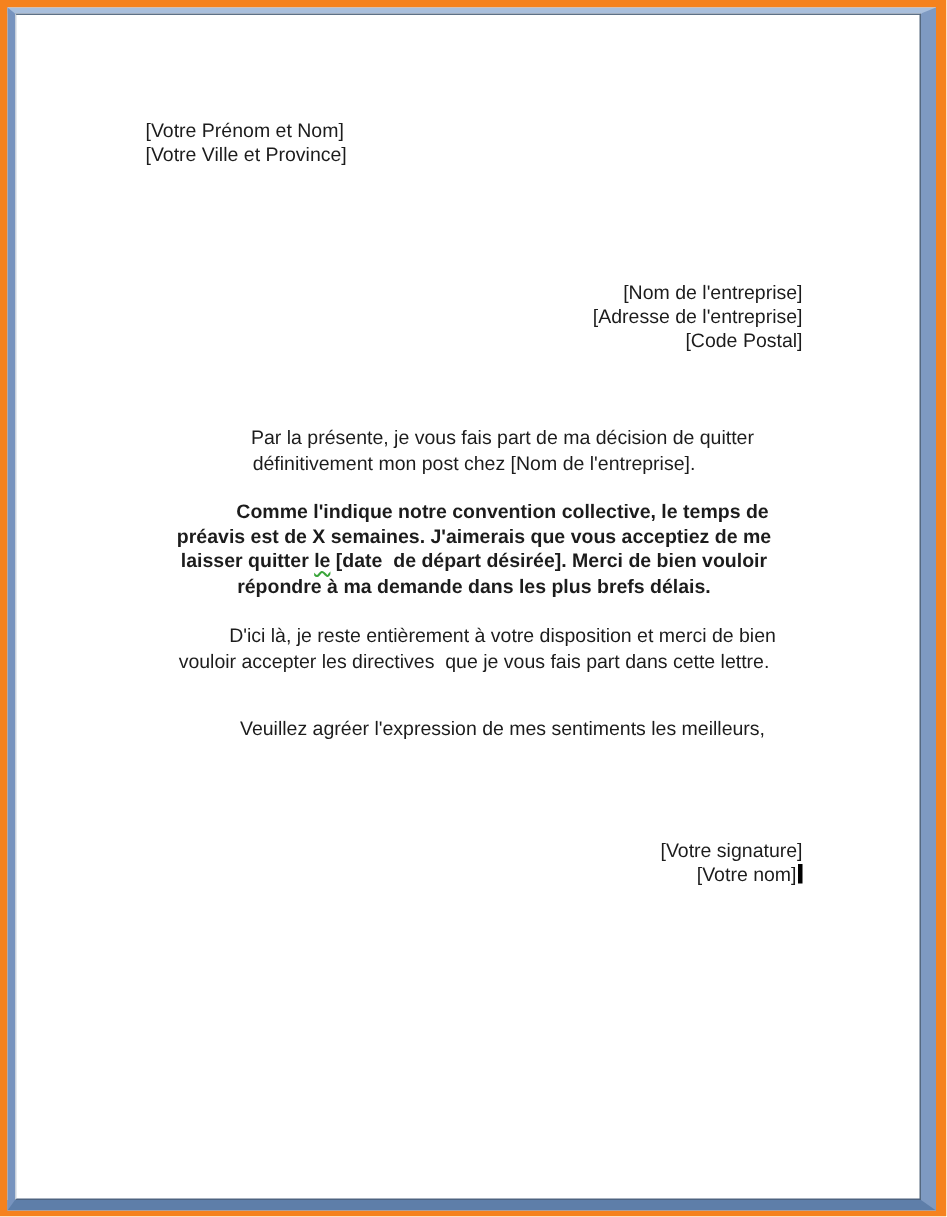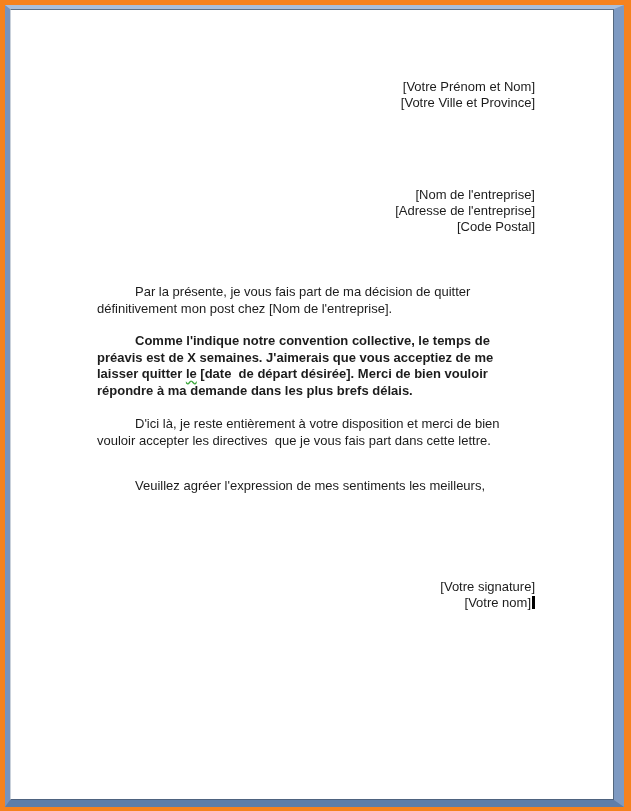--- a/index.html
+++ b/index.html
@@ -29,30 +29,30 @@
     padding: 69px 78px 0 86px;
     font-family: "Liberation Sans", "DejaVu Sans", sans-serif;
     font-size: 13px;
     line-height: 16px;
     color: #1c1c1c;
     overflow: hidden;
   }
 
   .addr-line { white-space: pre-wrap; }
 
-  .sender-block { margin: 0 0 76px 0; text-align: right; }
+  .sender-block { margin: 0 0 76px 0; text-align: left; }
   .recipient-block { margin: 0 0 49px 0; text-align: right; }
 
   p { margin: 0; white-space: pre-wrap; }
   .salutation { margin-bottom: 31px; }
-  .para { line-height: 16.5px; text-indent: 38px; }
+  .para { line-height: 16.5px; text-indent: 38px; text-align: center; }
   .para-1 { margin-bottom: 16px; }
   .para-2 { margin-bottom: 17px; font-weight: bold; }
   .para-3 { margin-bottom: 29px; }
-  .closing-line { margin-bottom: 84px; }
+  .closing-line { margin-bottom: 64px; }
 
   .spell-flag {
     text-decoration: underline wavy #3aa53a;
     text-decoration-skip-ink: none;
     text-underline-offset: 2px;
   }
 
   .signature-block { text-align: right; }
 
   .caret {

